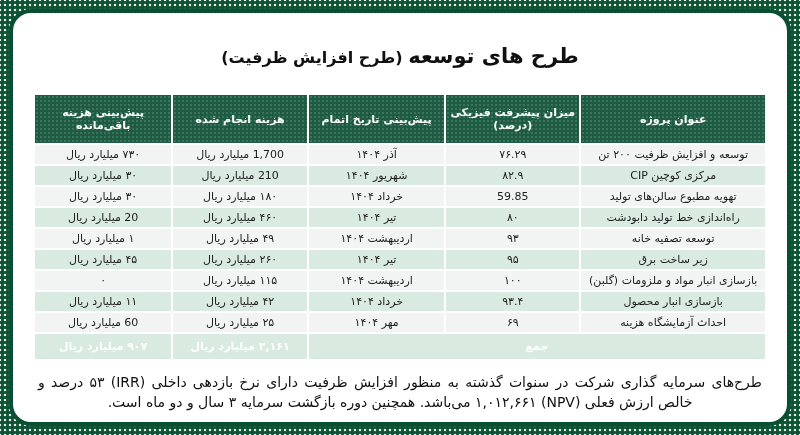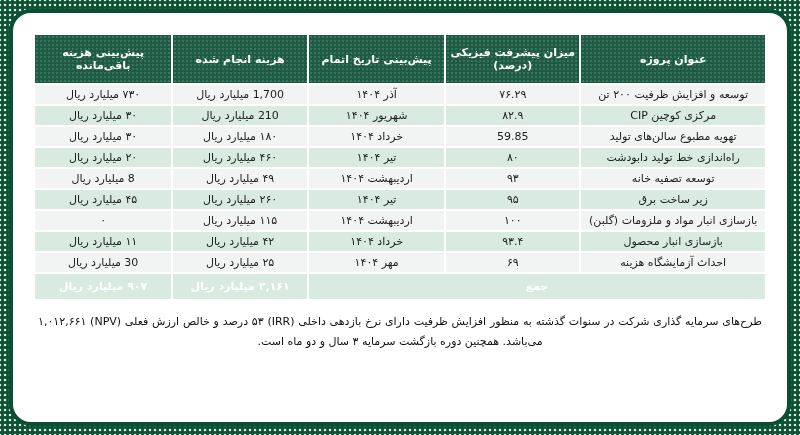--- a/index.html
+++ b/index.html
@@ -75,32 +75,36 @@
     font-weight: bold;
     height: 26px;
     padding: 5px 5px;
     border-top: 2px solid #ffffff;
   }
   .plaintext { unicode-bidi: plaintext; margin-left: 13px; }
   .footnote {
     direction: rtl;
     width: 724px;
     margin: 13px auto 0 auto;
-    font-size: 11px;
+    font-size: 14px;
     line-height: 20px;
     color: #101010;
     text-align: justify;
     text-align-last: center;
   }
 </style>
 </head>
 <body>
 
 <div class="card">
 
+  <div class="title">
+    <span class="main">طرح های توسعه</span>
+    <span class="sub">(طرح افزایش ظرفیت)</span>
+  </div>
 
   <div class="table-wrap">
     <table>
       <colgroup>
         <col class="c-project">
           <col class="c-progress">
           <col class="c-date">
           <col class="c-spent">
           <col class="c-remaining">
       </colgroup>
@@ -133,28 +137,28 @@
           <td>59.85</td>
           <td>خرداد ۱۴۰۴</td>
           <td>۱۸۰ میلیارد ریال</td>
           <td>۳۰ میلیارد ریال</td>
         </tr>
         <tr>
           <td>راه‌اندازی خط تولید دابودشت</td>
           <td>۸۰</td>
           <td>تیر ۱۴۰۴</td>
           <td>۴۶۰ میلیارد ریال</td>
-          <td>۲۰ میلیارد ریال</td>
+          <td>20 میلیارد ریال</td>
         </tr>
         <tr>
           <td>توسعه تصفیه خانه</td>
           <td>۹۳</td>
           <td>اردیبهشت ۱۴۰۴</td>
           <td>۴۹ میلیارد ریال</td>
-          <td>8 میلیارد ریال</td>
+          <td>۱ میلیارد ریال</td>
         </tr>
         <tr>
           <td>زیر ساخت برق</td>
           <td>۹۵</td>
           <td>تیر ۱۴۰۴</td>
           <td>۲۶۰ میلیارد ریال</td>
           <td>۴۵ میلیارد ریال</td>
         </tr>
         <tr>
           <td>بازسازی انبار مواد و ملزومات (گلبن)</td>
@@ -168,21 +172,21 @@
           <td>۹۳.۴</td>
           <td>خرداد ۱۴۰۴</td>
           <td>۴۲ میلیارد ریال</td>
           <td>۱۱ میلیارد ریال</td>
         </tr>
         <tr>
           <td>احداث آزمایشگاه هزینه</td>
           <td>۶۹</td>
           <td>مهر ۱۴۰۴</td>
           <td>۲۵ میلیارد ریال</td>
-          <td>30 میلیارد ریال</td>
+          <td>60 میلیارد ریال</td>
         </tr>
         <tr class="total">
           <td colspan="3">جمع</td>
           <td>۳,۱۶۱ میلیارد ریال</td>
           <td>۹۰۷ میلیارد ریال</td>
         </tr>
       </tbody>
     </table>
   </div>
 

